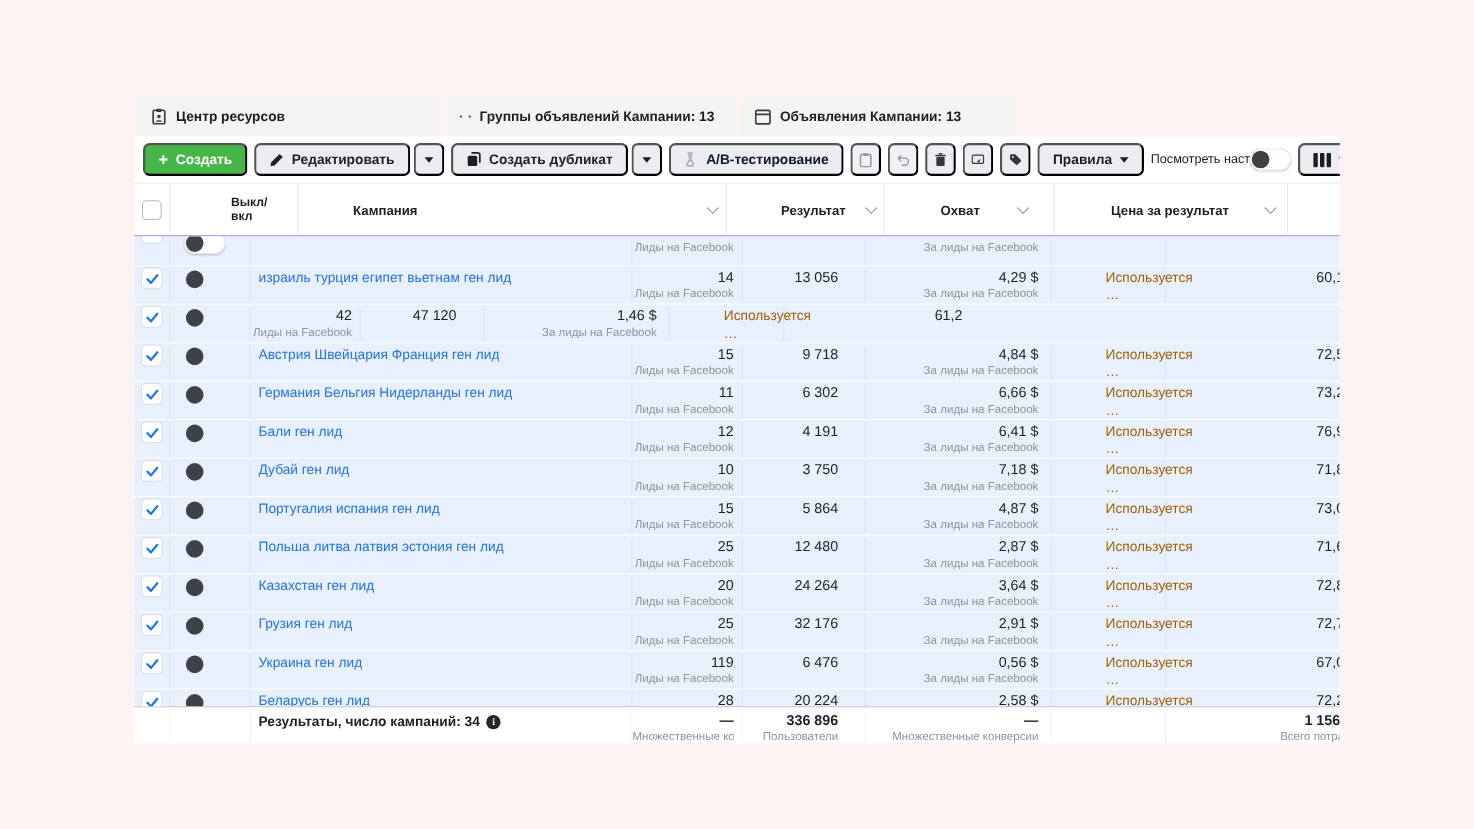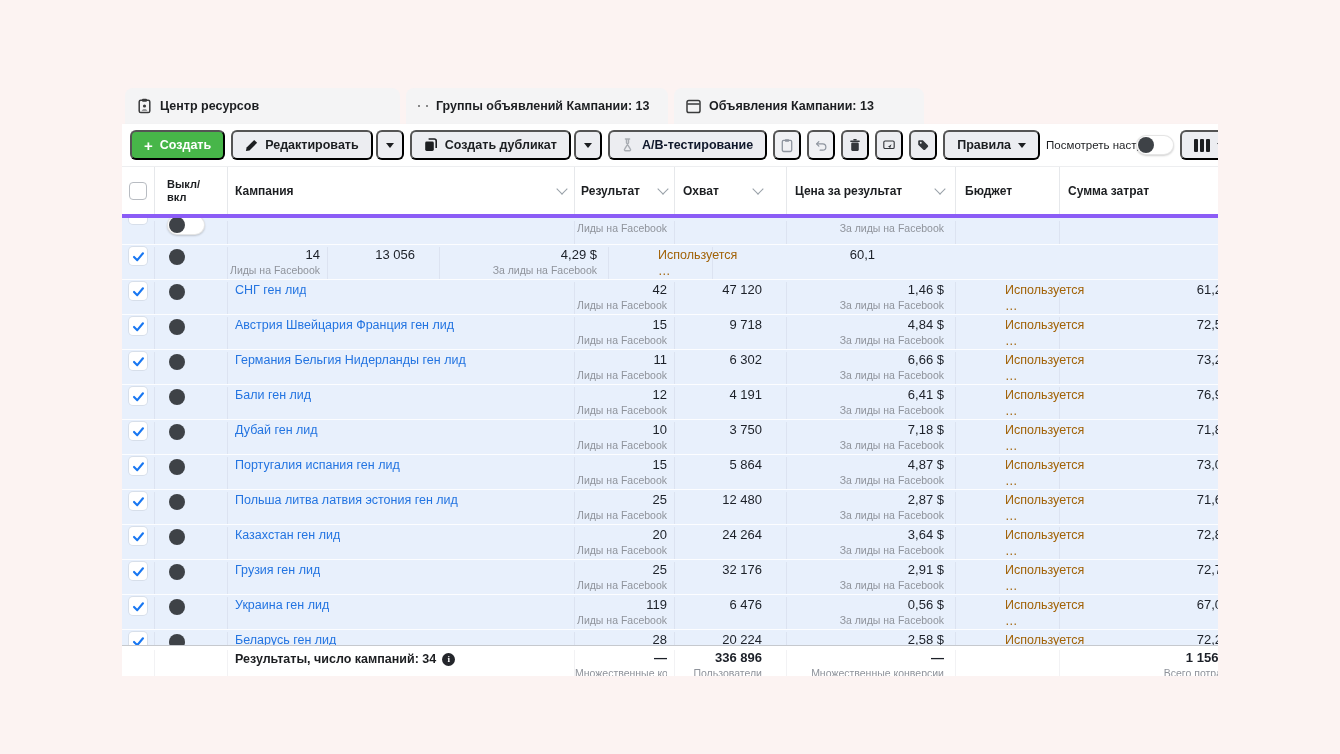--- a/index.html
+++ b/index.html
@@ -55,21 +55,21 @@
   .c{flex:0 0 auto;box-sizing:border-box;}
   .c-check{width:33px;display:flex;justify-content:center;}
   .c-toggle{width:73px;padding-left:12px;}
   .c-name{width:347px;padding-left:7px;}
   .c-result{width:100px;padding-right:7px;}
   .c-reach{width:112px;padding-right:24px;}
   .c-cpr{width:169px;padding-right:11px;}
   .c-budget{width:104px;padding-left:9px;}
   .c-spend{width:166px;padding-right:4px;}
   .num{text-align:right;}
-  .thead{height:47px;display:flex;align-items:stretch;border-top:1px solid #EDEEF0;border-bottom:4px solid #8b5cf6;}
+  .thead{height:47px;display:flex;align-items:stretch;border-top:1px solid #EDEEF0;border-bottom:1px solid #8b5cf6;gap:43px;}
   .thead .c{display:flex;align-items:center;border-right:1px solid #E6E8EB;font-size:12px;font-weight:bold;color:#1C1E21;}
   .thead .c-spend{border-right:none;}
   .thead .hlabel{white-space:pre-line;}
   .sortchev{width:7px;height:7px;border-right:1.5px solid #98A0A8;border-bottom:1.5px solid #98A0A8;
             transform:rotate(45deg);margin-left:auto;margin-bottom:4px;cursor:pointer;flex:0 0 auto;}
   .hcheckbox{width:18px;height:18px;border-radius:4px;background:#fff;border:1.5px solid #B8BCC2;box-sizing:border-box;cursor:pointer;}
   .tbody{height:427px;overflow:hidden;background:#fff;}
   .row{height:35px;box-sizing:border-box;display:flex;align-items:flex-start;background:#E8F0FC;
        border-bottom:1px solid rgba(255,255,255,0.85);padding-top:2px;cursor:pointer;}
   .row .c{border-right:1px solid rgba(28,40,60,0.06);height:100%;}
@@ -294,20 +294,23 @@
     <div class="c c-check">
       <span class="checkbox">
         <svg width="13" height="13" viewBox="0 0 16 16">
                   <polyline points="2.5,8.5 6.5,12.5 13.5,4" fill="none" stroke="#1877F2" stroke-width="2.6" stroke-linecap="round" stroke-linejoin="round"></polyline>
                 </svg>
       </span>
     </div>
     <div class="c c-toggle">
       <span class="toggle"><span class="knob"></span></span>
     </div>
+    <div class="c c-name">
+      <a class="link" href="#">израиль турция египет вьетнам ген лид</a>
+    </div>
     <div class="c c-result num">
       <div class="val">14</div>
       <div class="sub">Лиды на Facebook</div>
     </div>
     <div class="c c-reach num">
       <div class="val">13 056</div>
     </div>
     <div class="c c-cpr num">
       <div class="val">4,29 $</div>
       <div class="sub">За лиды на Facebook</div>
@@ -322,23 +325,20 @@
           <div class="row">
     <div class="c c-check">
       <span class="checkbox">
         <svg width="13" height="13" viewBox="0 0 16 16">
                   <polyline points="2.5,8.5 6.5,12.5 13.5,4" fill="none" stroke="#1877F2" stroke-width="2.6" stroke-linecap="round" stroke-linejoin="round"></polyline>
                 </svg>
       </span>
     </div>
     <div class="c c-toggle">
       <span class="toggle"><span class="knob"></span></span>
-    </div>
-    <div class="c c-name">
-      <a class="link" href="#">СНГ ген лид</a>
     </div>
     <div class="c c-result num">
       <div class="val">42</div>
       <div class="sub">Лиды на Facebook</div>
     </div>
     <div class="c c-reach num">
       <div class="val">47 120</div>
     </div>
     <div class="c c-cpr num">
       <div class="val">1,46 $</div>

